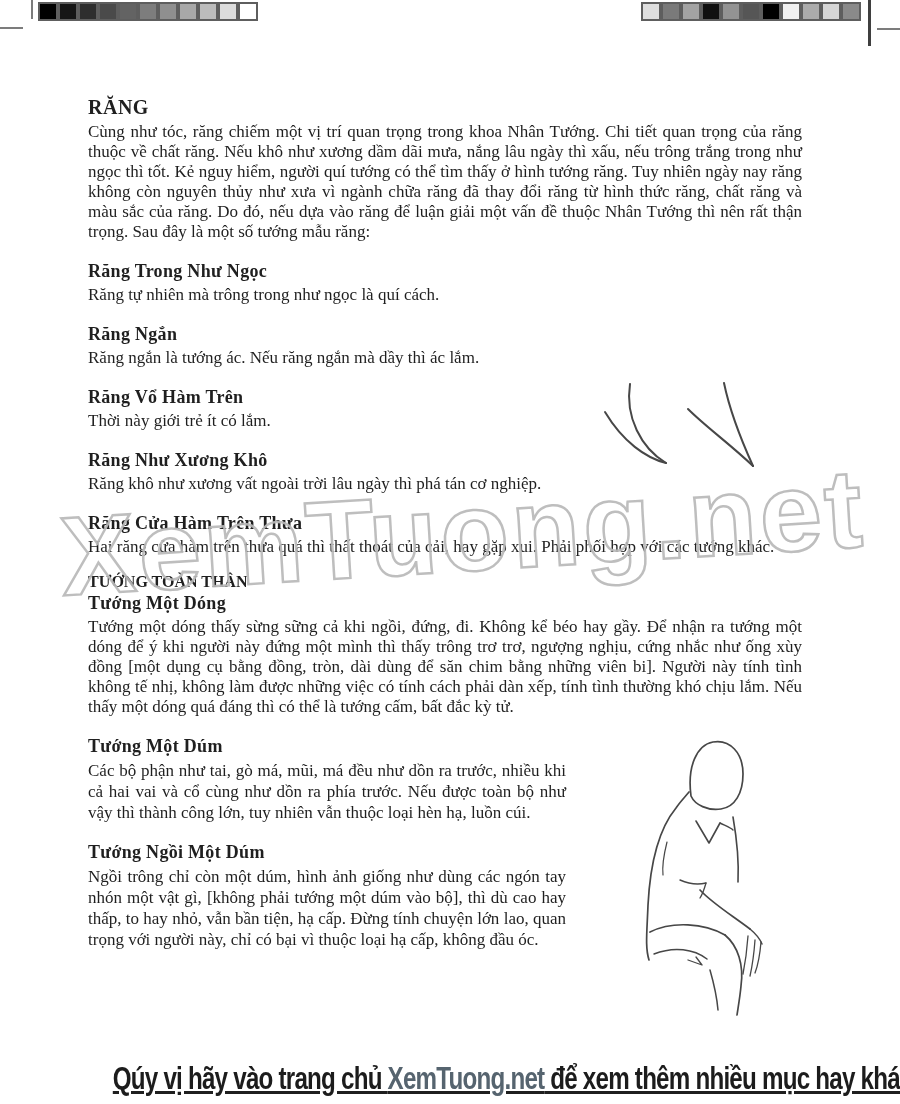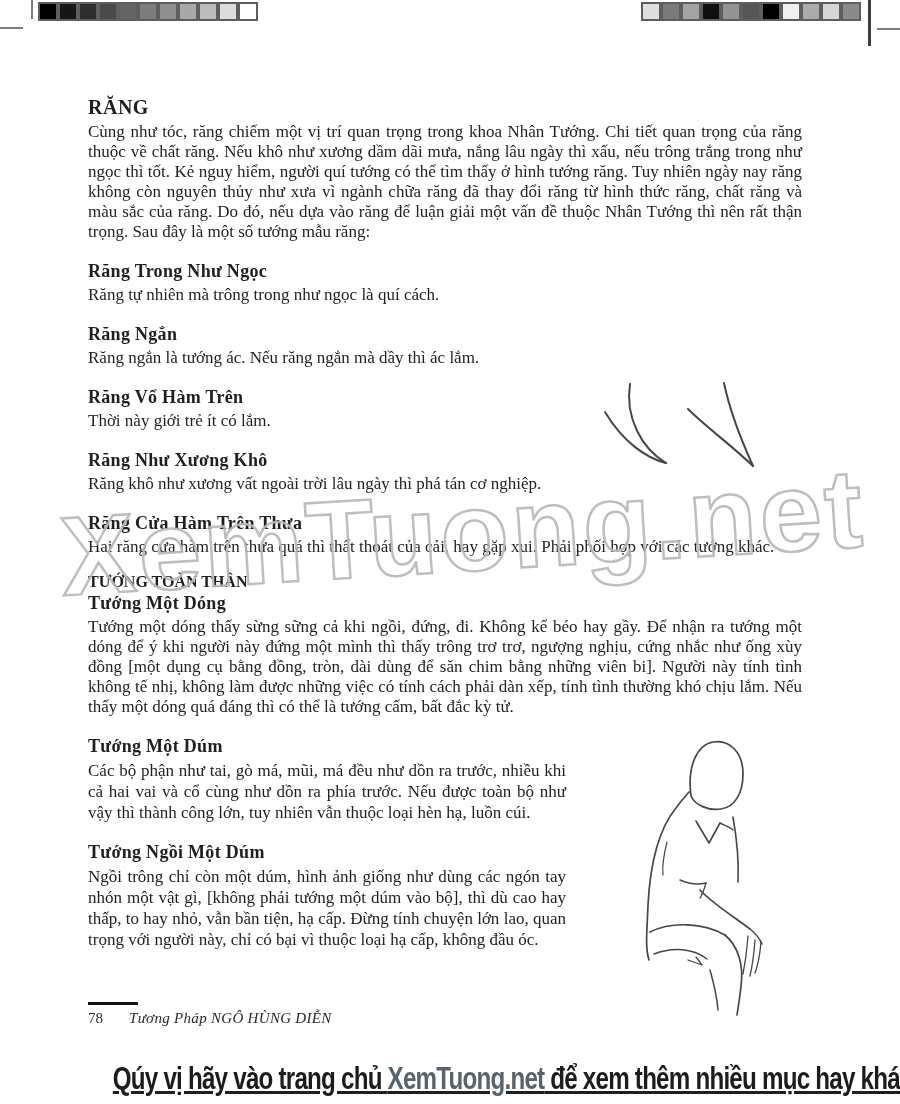--- a/index.html
+++ b/index.html
@@ -154,26 +154,20 @@
       <path d="M58,210 C80,199 112,201 133,213" stroke-width="1.7"></path>
       <path d="M133,213 C146,224 152,243 149,264 C148,275 146,286 145,293" stroke-width="1.7"></path>
       <path d="M62,232 C82,224 102,227 115,237" stroke-width="1.5"></path>
       <path d="M96,238 L110,243 L104,235" stroke-width="1.3"></path>
       <path d="M118,248 C122,262 125,276 126,288" stroke-width="1.5"></path>
     </svg>
   </div>
 
   <div class="watermark">XemTuong.net</div>
 
-  <div class="footer">
-    <div class="footer-rule"></div>
-    <div class="footer-line">
-      <span class="footer-page">78</span><span class="footer-book">Tương Pháp NGÔ HÙNG DIỄN</span>
-    </div>
-  </div>
 
   <div class="banner">
     <div class="banner-inner">
       <span>Qúy vị hãy vào trang chủ </span><span class="banner-link">XemTuong.net</span><span> để xem thêm nhiều mục hay khác</span>
     </div>
   </div>
 
 </div>
 
 </body></html>

